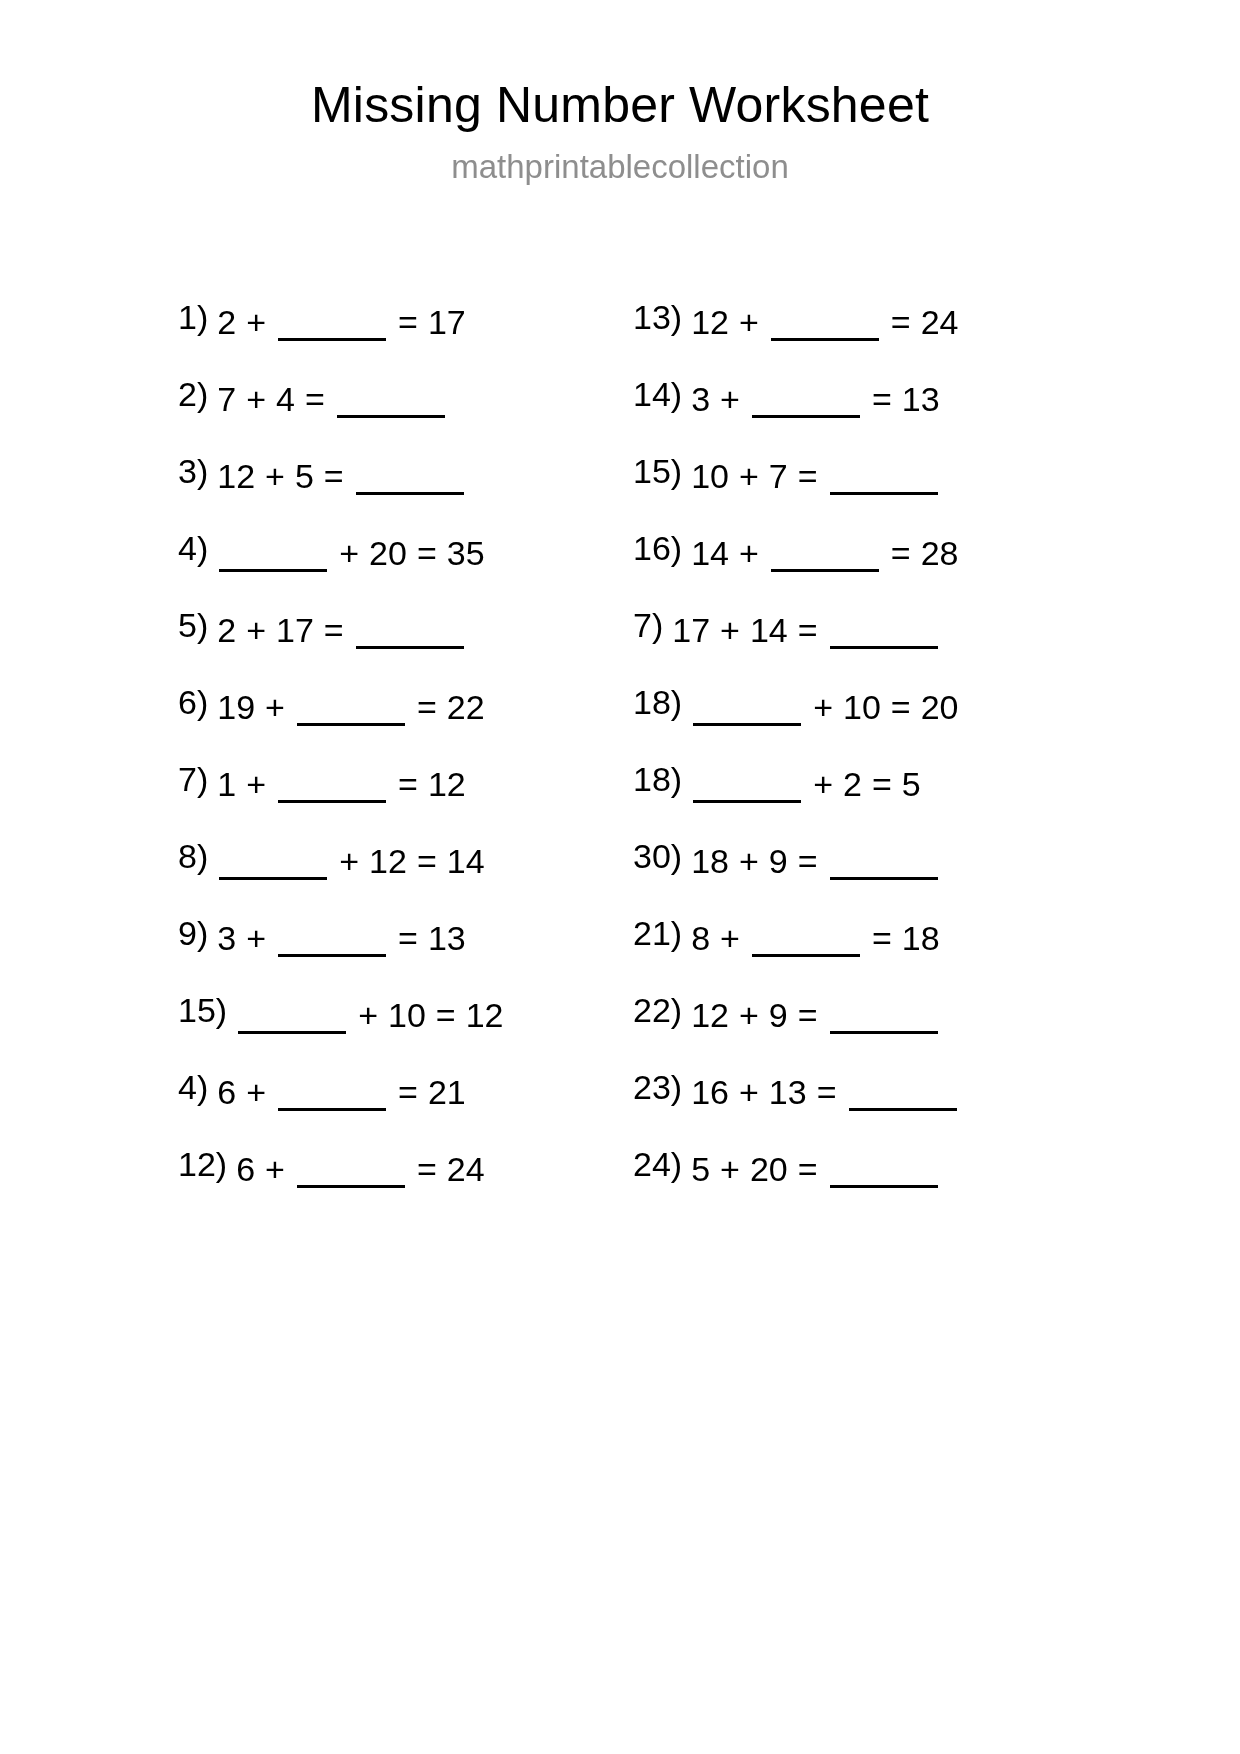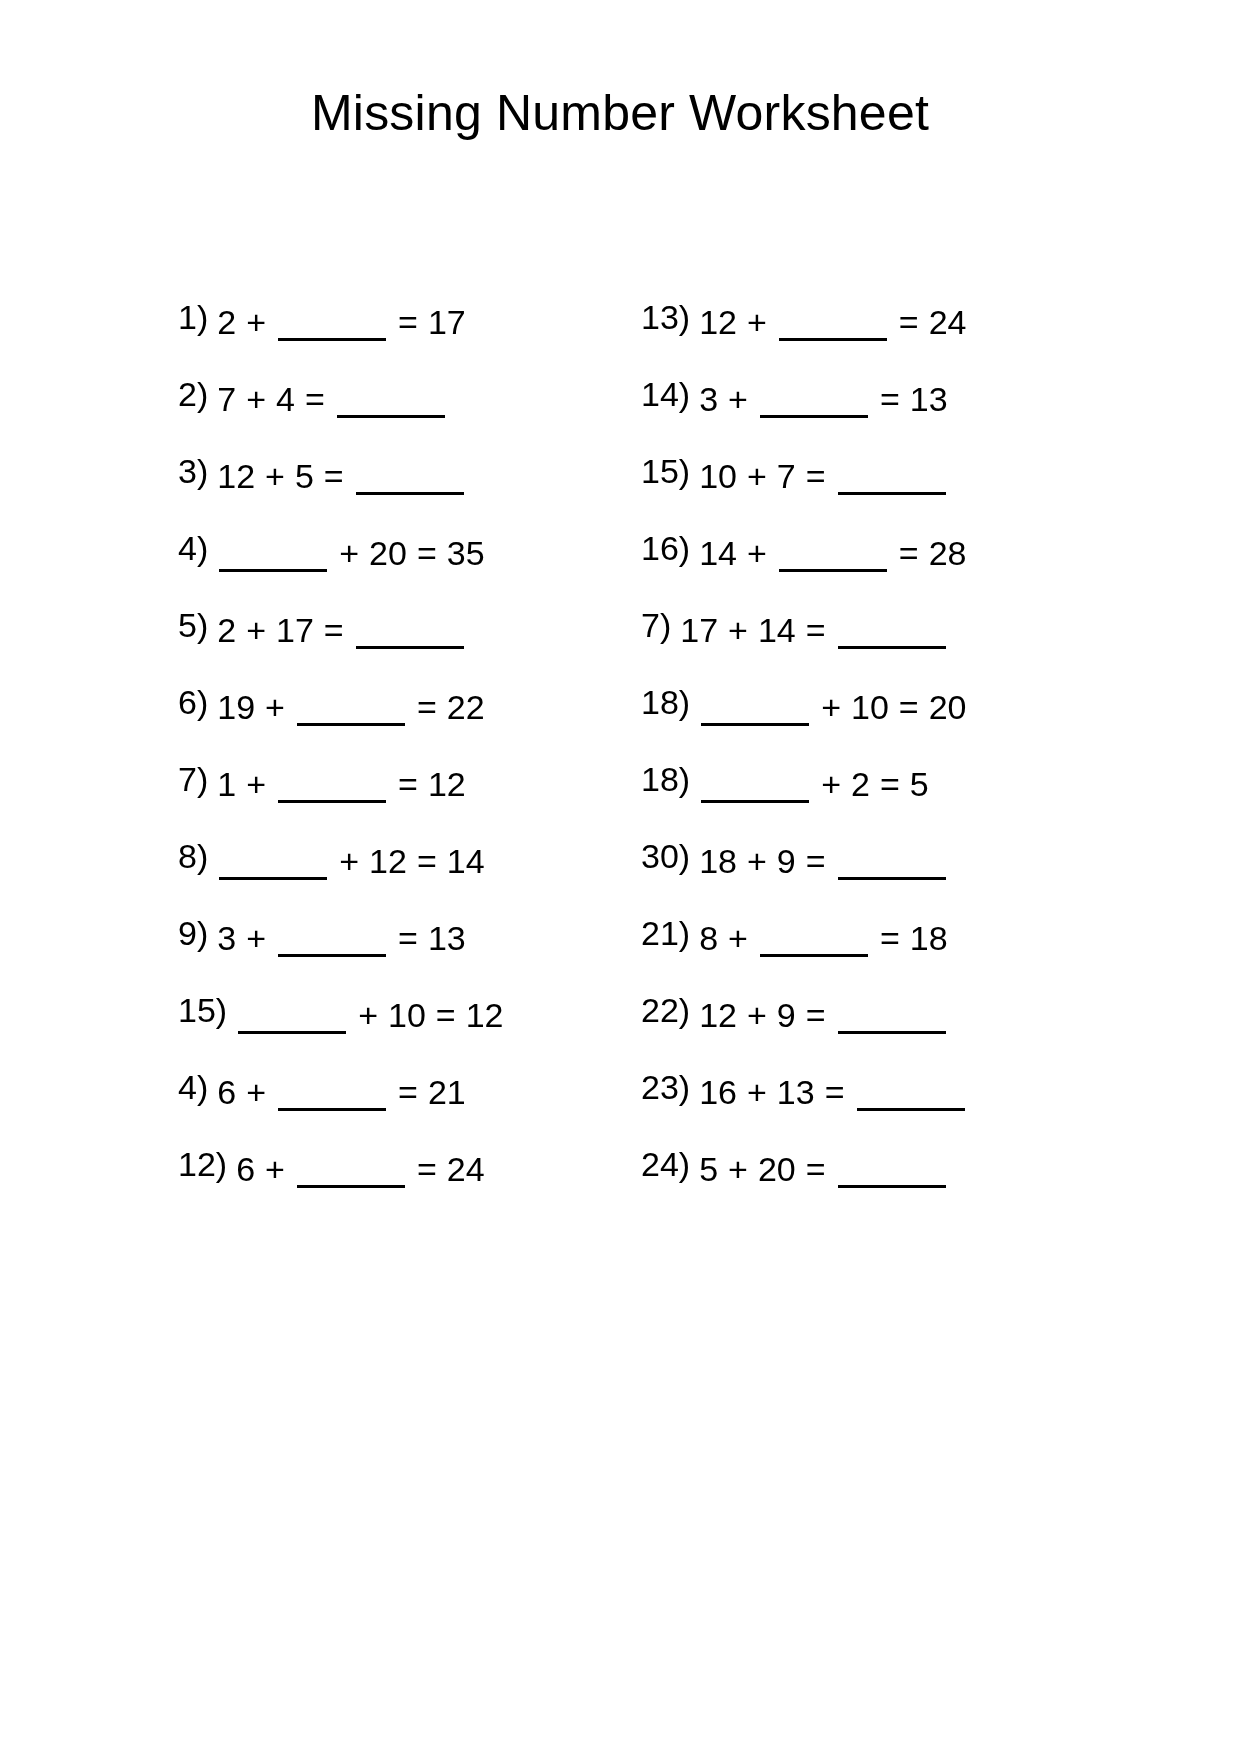--- a/index.html
+++ b/index.html
@@ -30,21 +30,21 @@
     padding-top: 78px;
     text-align: center;
   }
   .worksheet-title {
     font-family: "Liberation Sans", sans-serif;
     font-size: 50px;
     font-weight: 400;
     letter-spacing: 0.2px;
     color: #000000;
     line-height: 1.1;
-    margin: 8px;
+    margin: 0;
   }
   .worksheet-subtitle {
     font-family: "Liberation Sans", sans-serif;
     font-size: 33px;
     font-weight: 400;
     color: #8e8e8e;
     line-height: 1.1;
     margin: 16px 0 0 0;
   }
 
@@ -56,21 +56,21 @@
     width: 1240px;
     display: flex;
     flex-direction: row;
   }
   .column {
     width: 455px;
     display: flex;
     flex-direction: column;
   }
   .column-left  { margin-left: 178px; }
-  .column-right { margin-left: 8px; }
+  .column-right { margin-left: 0; }
 
   .problem {
     height: 77px;
     display: flex;
     align-items: flex-start;
     font-size: 34px;
     font-weight: 400;
     line-height: 1;
     white-space: nowrap;
     color: #000000;
@@ -106,20 +106,21 @@
     background: #000000;
   }
 </style>
 </head>
 <body>
 
 <div class="page">
 
   <div class="header">
     <h1 class="worksheet-title">Missing Number Worksheet</h1>
+    <div class="worksheet-subtitle">mathprintablecollection</div>
   </div>
 
   <div class="problems">
     <div class="column column-left">
         <div class="problem">
           <span class="problem-number">1)</span>
           <span class="problem-expr">
             <span class="tok">2</span>
             <span class="tok">+</span>
             <span class="tok blank"></span>

